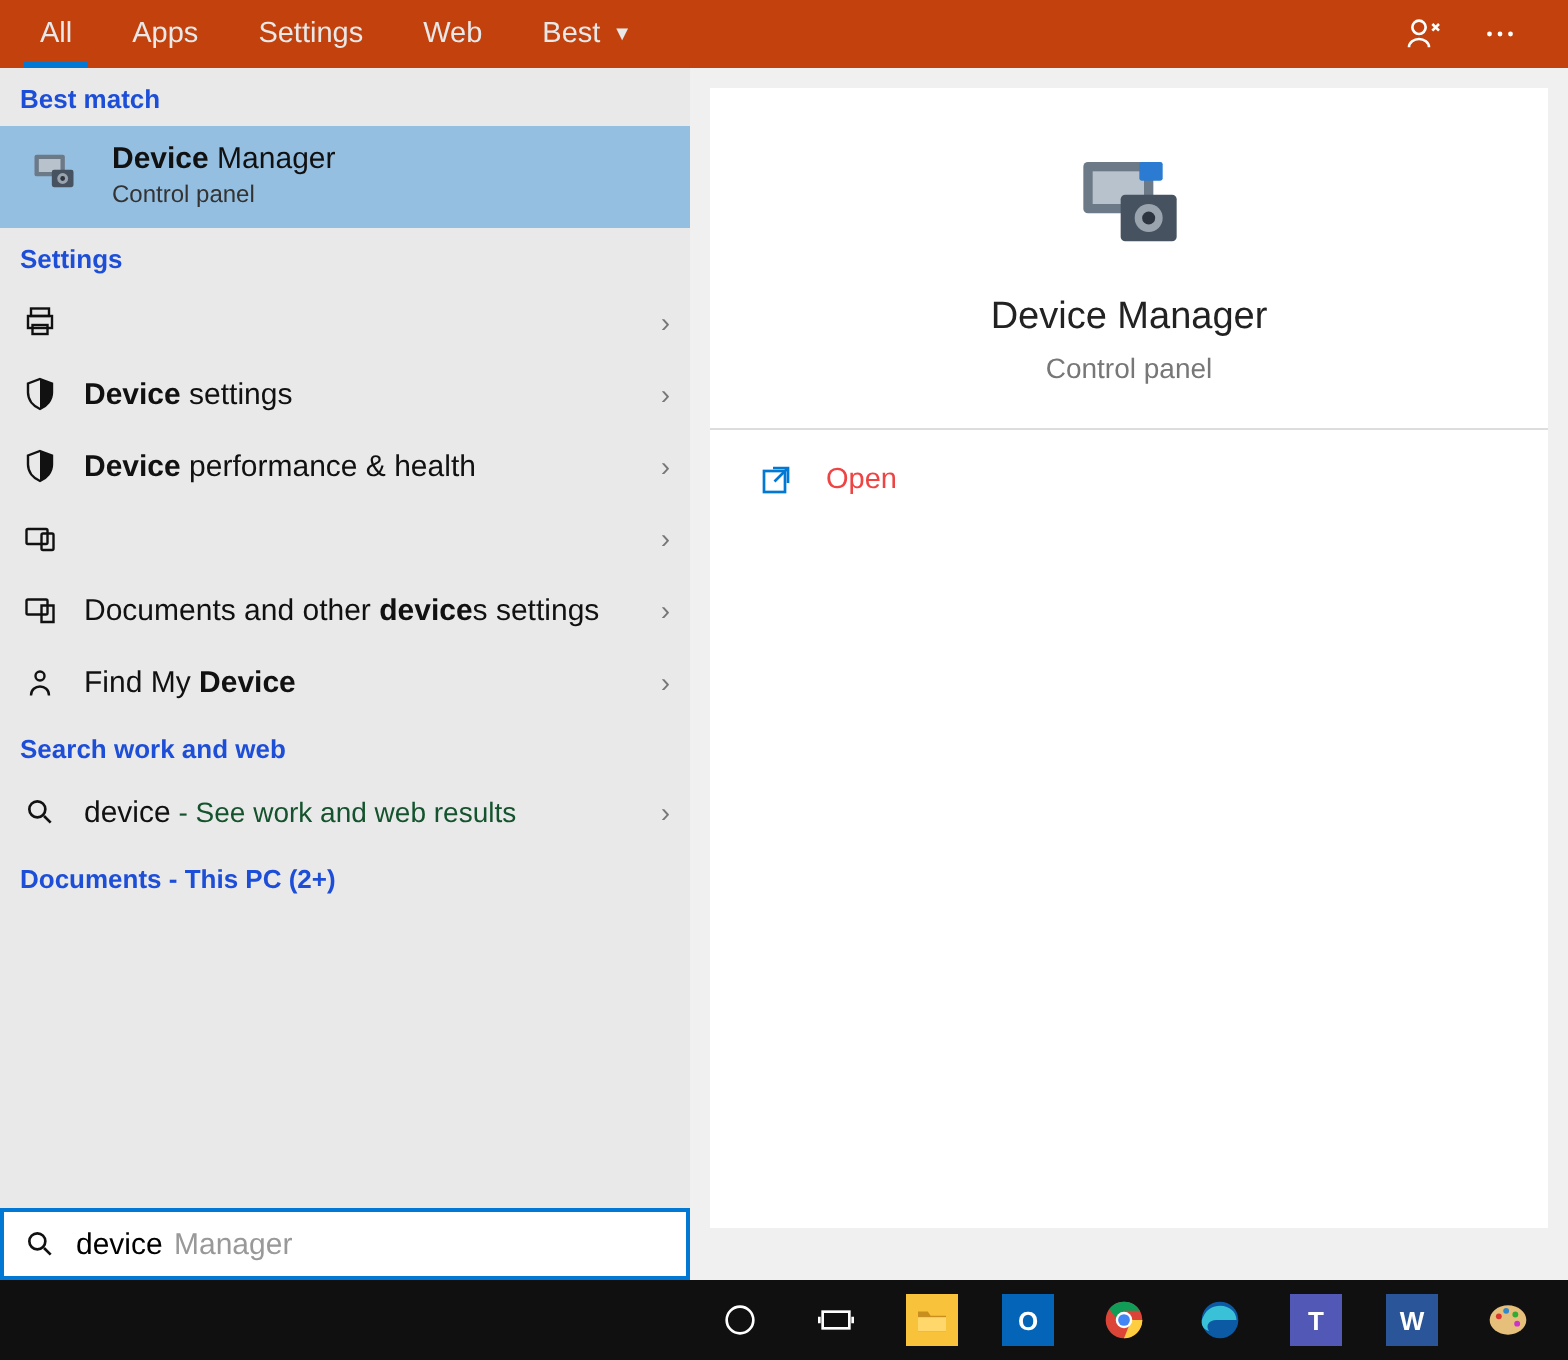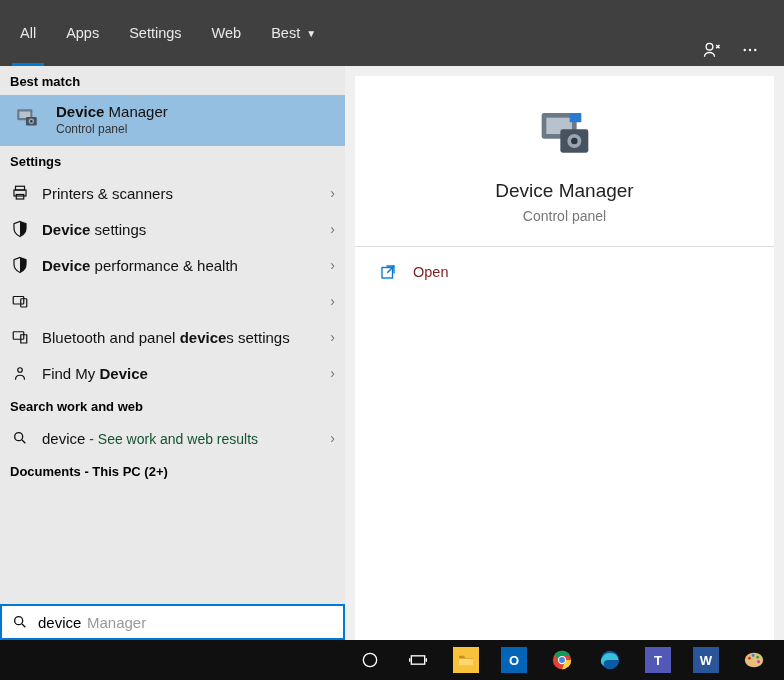--- a/index.html
+++ b/index.html
@@ -1,49 +1,49 @@
 <!DOCTYPE html>
 <html><head>
 <meta charset="utf-8">
 <style>
   * { box-sizing: border-box; margin: 0; padding: 0; font-family: "Segoe UI", Tahoma, sans-serif; }
   body { width: 784px; height: 680px; overflow: hidden; background: #f0f0f0; position: relative; }
 
   
-  .tabs-bar { height: 66px; background: #404040; display: flex; align-items: flex-end; gap: 2px; padding: 0 6px; color: #e8e8e8; position: relative; }
+  .tabs-bar { height: 34px; background: #c2410c; display: flex; align-items: center; gap: 2px; padding: 0 6px; color: #e8e8e8; position: relative; }
   .tab { padding: 0 14px; height: 100%; display: flex; align-items: center; font-size: 14.5px; cursor: pointer; position: relative; }
   .tab.active::after { content:""; position:absolute; left:6px; right:6px; bottom:0; height:3px; background:#0078d4; }
   .tab .chev { margin-left:6px; font-size:10px; }
   .tabs-right { margin-left:auto; display:flex; align-items:center; gap:6px; padding-right:12px; }
   .tabs-right .icon-btn { width:32px; height:32px; display:flex; align-items:center; justify-content:center; color:#fff; cursor:pointer; }
 
   
   .main { display:flex; height: calc(100% - 50px - 40px); }
   .left { width: 345px; background:#e9e9e9; overflow:hidden; }
   .right { flex:1; padding:10px; }
 
-  .section-header { padding: 8px 10px 6px 10px; font-size:13px; font-weight:600; color:#000000; }
+  .section-header { padding: 8px 10px 6px 10px; font-size:13px; font-weight:600; color:#1d4ed8; }
   .best-match { background:#95bfe1; padding:8px 10px 10px 56px; position:relative; cursor:pointer; }
   .best-match .bm-icon { position:absolute; left:14px; top:10px; width:26px; height:26px; }
   .bm-title { font-size:15px; color:#111; }
   .bm-sub { font-size:12px; color:#333; margin-top:2px; }
 
   .row { display:flex; align-items:center; height:36px; padding:0 10px 0 10px; cursor:pointer; position:relative; }
   .row .row-icon { width:20px; height:20px; margin-right:12px; flex-shrink:0; display:flex; align-items:center; justify-content:center; }
   .row .row-label { font-size:15px; color:#111; flex:1; white-space:nowrap; overflow:hidden; }
   .row .row-label .hint { color:#14532d; font-size:14px; }
   .row .chev-r { color:#777; font-size:14px; margin-left:auto; }
 
   
   .preview { background:#fff; height:100%; display:flex; flex-direction:column; align-items:center; padding-top:30px; }
   .preview-icon { width:56px; height:56px; margin-bottom:18px; }
   .preview-title { font-size:19px; color:#222; margin-bottom:6px; }
   .preview-sub { font-size:14px; color:#777; margin-bottom:22px; }
   .preview-sep { width:100%; height:1px; background:#ddd; }
-  .preview-action { align-self:flex-start; display:flex; align-items:center; gap:16px; padding:16px 24px; font-size:14.5px; color:#7f1d1d; cursor:pointer; width:100%; }
+  .preview-action { align-self:flex-start; display:flex; align-items:center; gap:16px; padding:16px 24px; font-size:14.5px; color:#ef4444; cursor:pointer; width:100%; }
   .preview-action .a-icon { color:#0078d4; width:18px; height:18px; }
 
   
   .search-row { position:absolute; left:0; bottom:40px; width:345px; height:36px; border:2px solid #0078d4; background:#fff; display:flex; align-items:center; }
   .search-row .s-icon { width:36px; display:flex; align-items:center; justify-content:center; color:#222; }
   .search-row input { border:none; outline:none; flex:1; font-size:15px; height:100%; }
   .search-row .ghost { position:absolute; left:85px; color:#999; font-size:15px; pointer-events:none; }
 
   
   .taskbar { position:absolute; bottom:0; left:0; right:0; height:40px; background:#101010; display:flex; align-items:center; padding-left:348px; gap:4px; }
@@ -112,21 +112,20 @@
     <div class="section-header">Settings</div>
 
     <div class="row">
       <div class="row-icon">
           <svg width="18" height="18" viewBox="0 0 24 24" fill="none" stroke="#111" stroke-width="1.6">
             <rect x="6" y="3" width="12" height="5"></rect>
             <rect x="4" y="8" width="16" height="8"></rect>
             <rect x="7" y="14" width="10" height="6"></rect>
           </svg>
         </div>
-      <div class="row-label">Printers &amp; scanners</div>
       <div class="chev-r">›</div>
     </div>
 
     <div class="row">
       <div class="row-icon">
           <svg width="18" height="18" viewBox="0 0 24 24" fill="#111">
             <path d="M12 2l8 3v6c0 5-3.5 9-8 11-4.5-2-8-6-8-11V5l8-3z" fill="none" stroke="#111" stroke-width="1.6"></path>
             <path d="M12 2l8 3v6c0 5-3.5 9-8 11V2z" fill="#111"></path>
           </svg>
         </div>
@@ -155,21 +154,21 @@
       <div class="chev-r">›</div>
     </div>
 
     <div class="row">
       <div class="row-icon">
           <svg width="18" height="18" viewBox="0 0 24 24" fill="none" stroke="#111" stroke-width="1.6">
             <rect x="3" y="5" width="14" height="10" rx="1"></rect>
             <path d="M13 9h8v11h-8z"></path>
           </svg>
         </div>
-      <div class="row-label"><span>Bluetooth and panel </span><b>device</b><span>s settings</span></div>
+      <div class="row-label"><span>Documents and other </span><b>device</b><span>s settings</span></div>
       <div class="chev-r">›</div>
     </div>
 
     <div class="row">
       <div class="row-icon">
           <svg width="18" height="18" viewBox="0 0 24 24" fill="none" stroke="#111" stroke-width="1.6">
             <circle cx="12" cy="8" r="3"></circle>
             <path d="M6 21c0-4 3-6 6-6s6 2 6 6"></path>
           </svg>
         </div>

